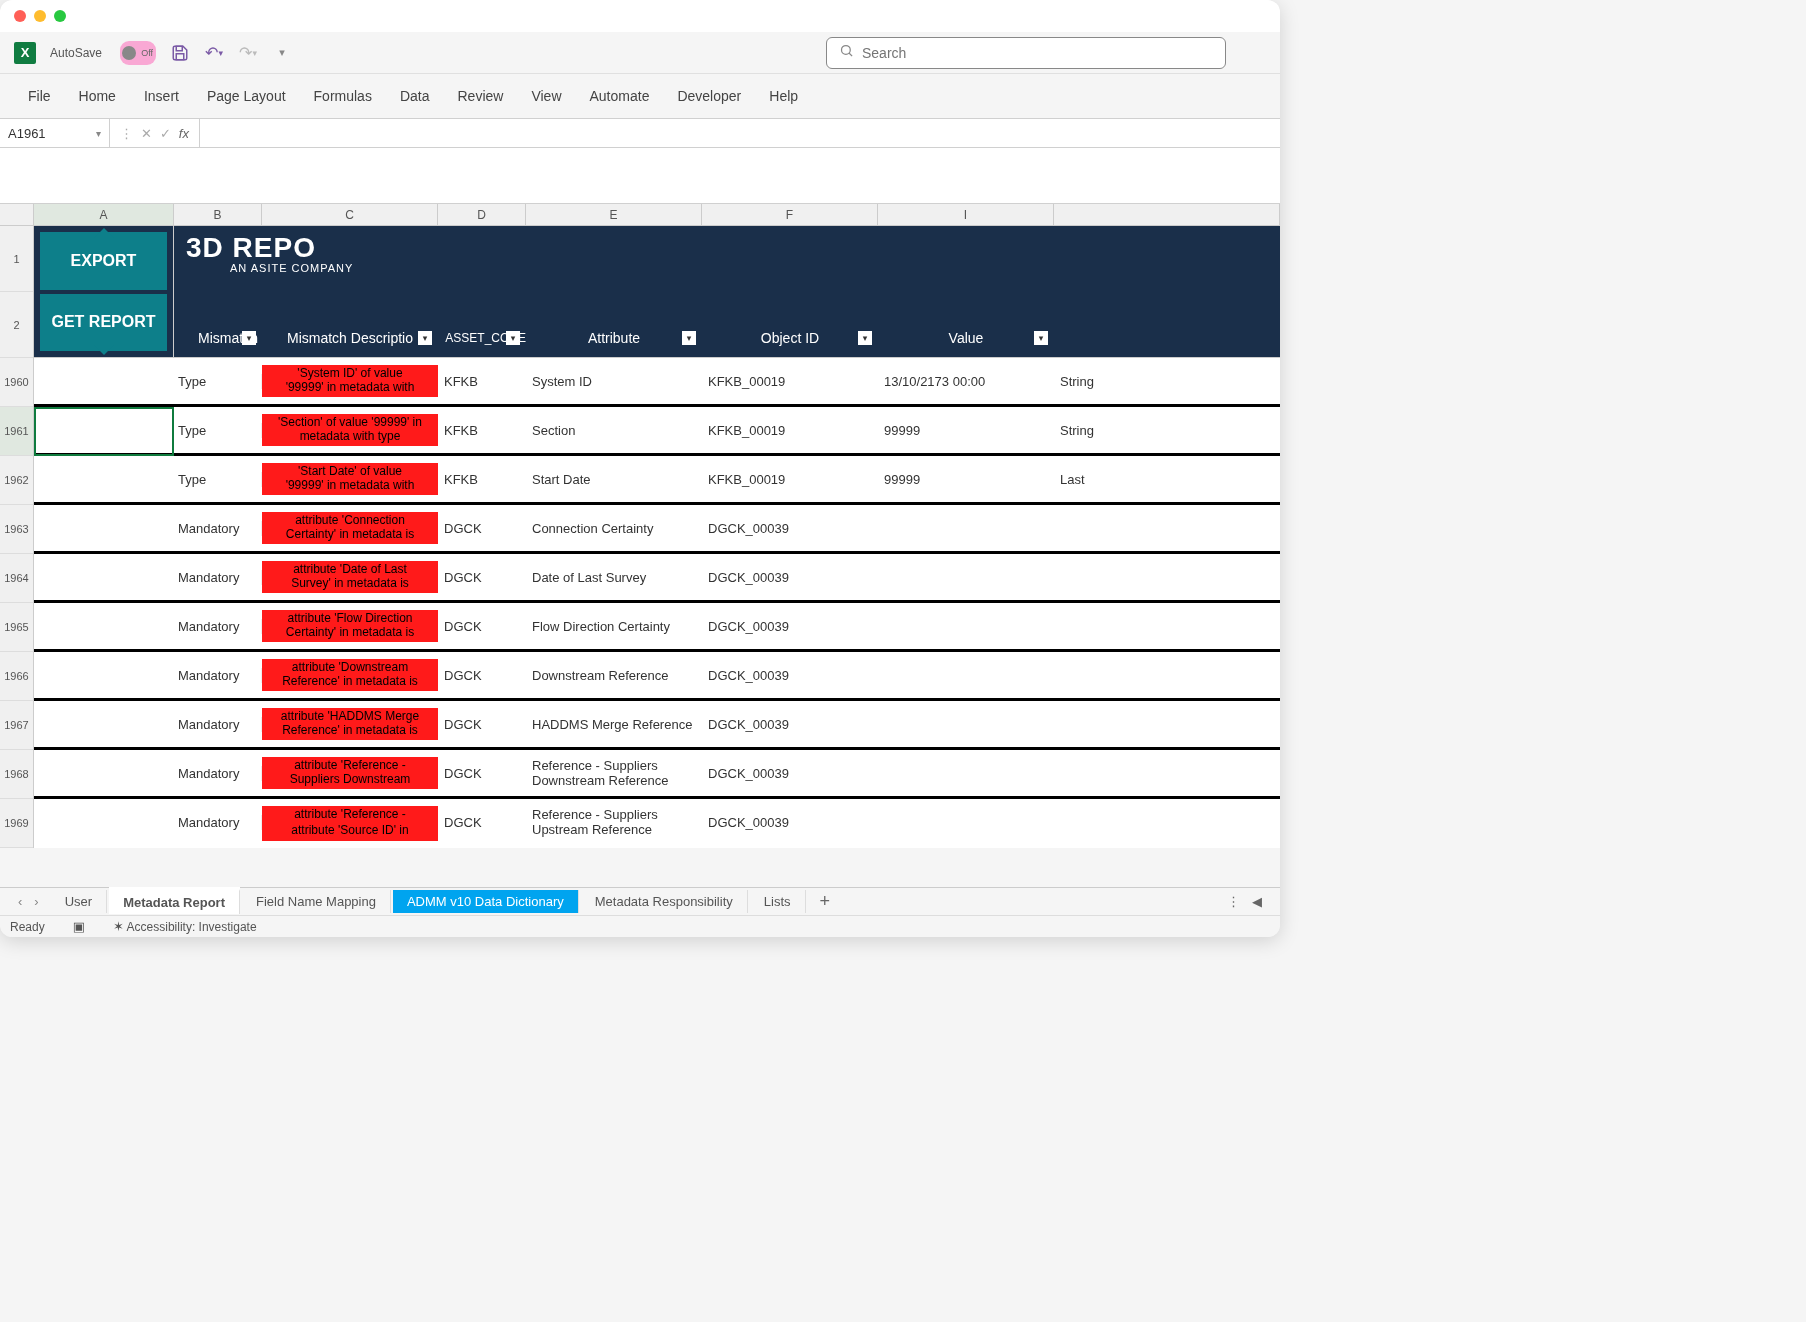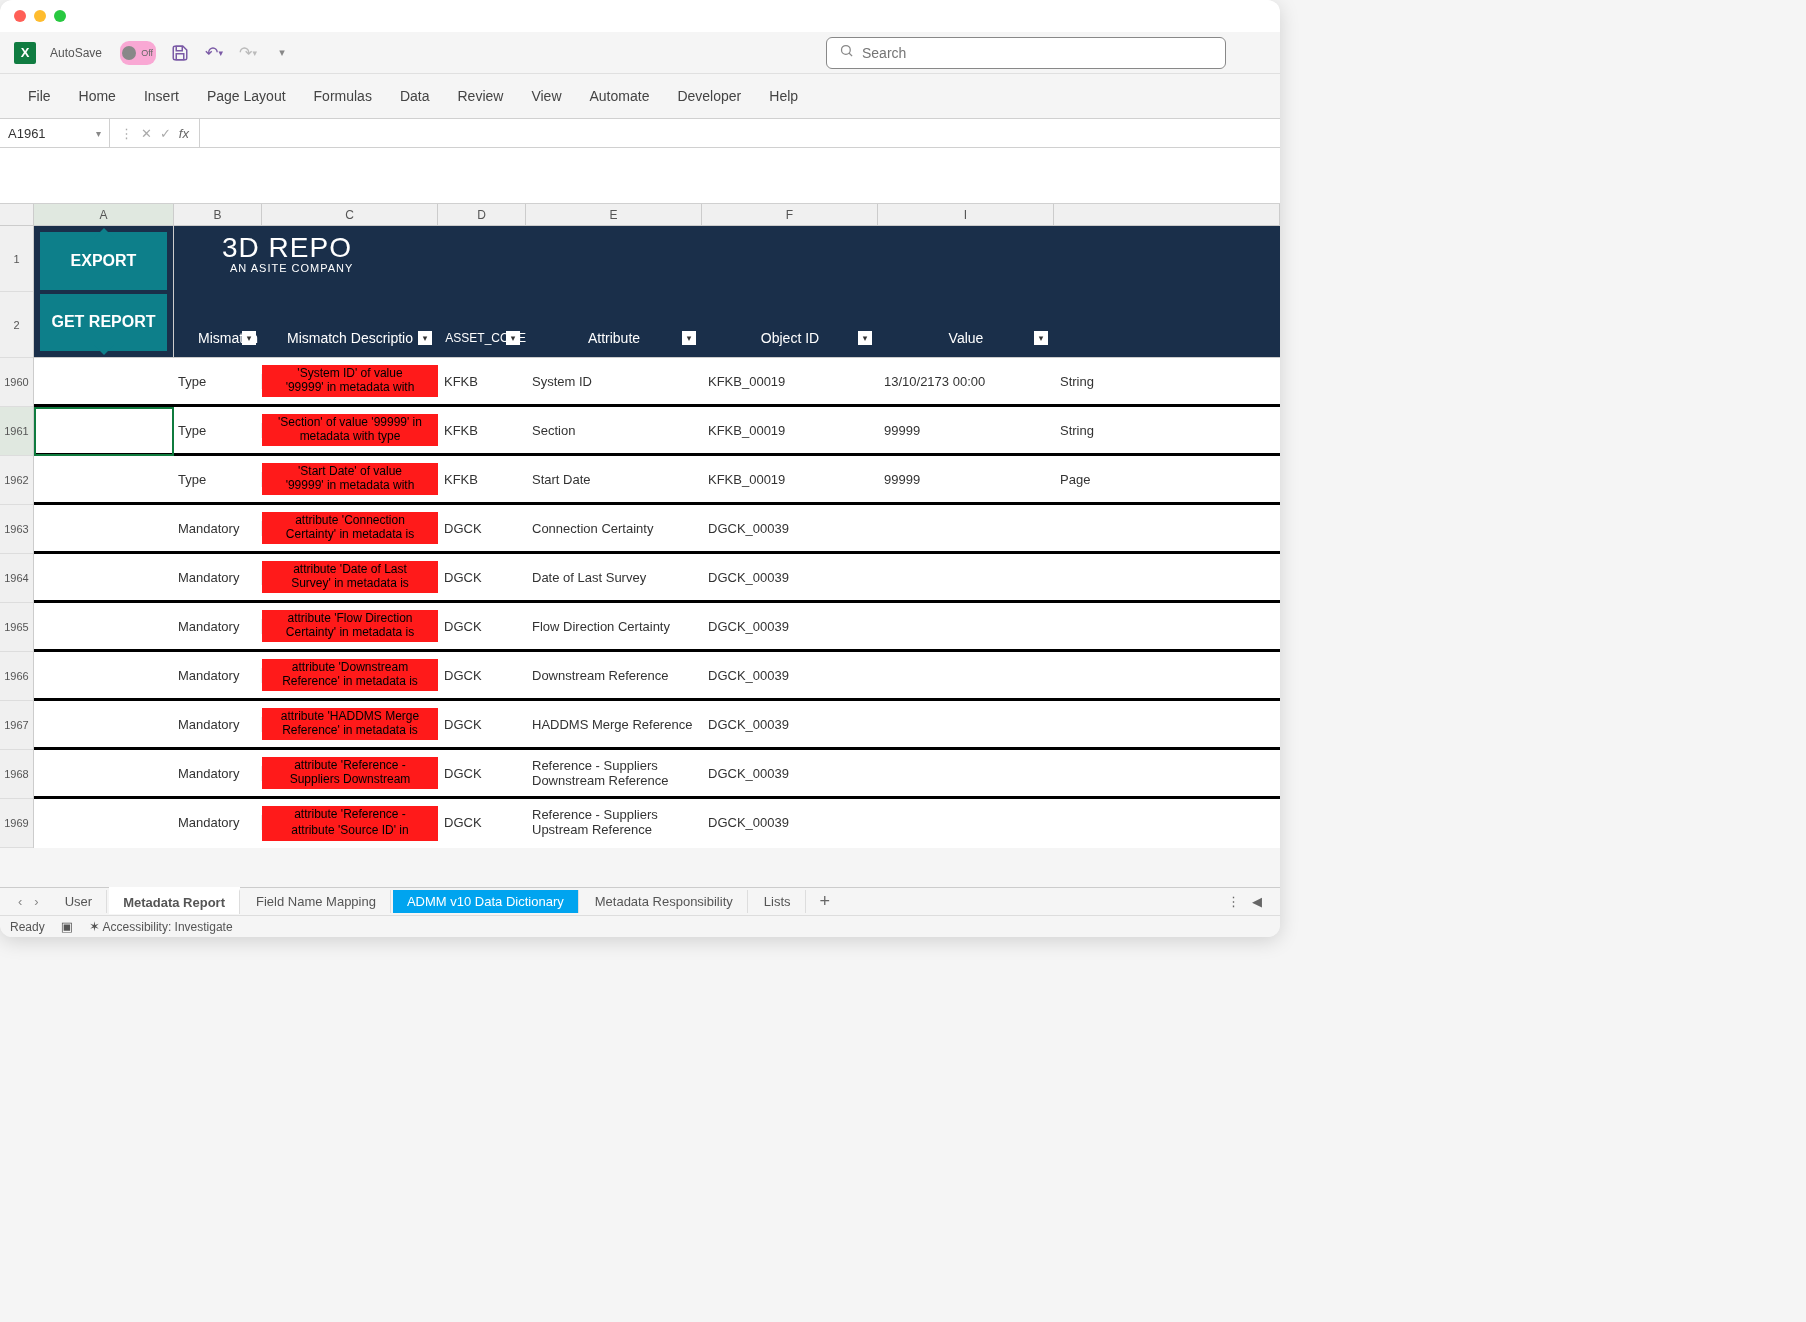--- a/index.html
+++ b/index.html
@@ -61,21 +61,21 @@
 
   .cells { flex: 1; position: relative; }
 
   
   .header-banner { display: flex; height: 132px; }
   .a-buttons { width: 140px; display: flex; flex-direction: column; background: #1a2f4a; padding: 6px; gap: 4px; border-right: 1px solid #ccc; border-bottom: 1px solid #ccc; }
   .a-btn { flex: 1; background: #0d7f8a; color: #fff; display: flex; align-items: center; justify-content: center; font-size: 16px; font-weight: 600; position: relative; cursor: pointer; }
   .a-btn .arrow-up { position: absolute; top: -4px; width: 0; height: 0; border-left: 10px solid transparent; border-right: 10px solid transparent; border-bottom: 10px solid #0d7f8a; }
   .a-btn .arrow-down { position: absolute; bottom: -4px; width: 0; height: 0; border-left: 10px solid transparent; border-right: 10px solid transparent; border-top: 10px solid #0d7f8a; }
   .brand-area { flex: 1; background: #1a2f4a; color: #fff; display: flex; flex-direction: column; justify-content: flex-start; padding: 8px 12px 0 12px; border-bottom: 1px solid #ccc; position: relative; }
-  .brand-title { font-size: 28px; font-weight: 400; letter-spacing: 1px; margin-top: -2px; margin-left: 36px; }
+  .brand-title { font-size: 28px; font-weight: 700; letter-spacing: 1px; margin-top: -2px; }
   .brand-sub { font-size: 11px; letter-spacing: 1px; margin-top: -2px; margin-left: 44px; }
   .table-header-row { position: absolute; bottom: 0; left: 0; right: 0; height: 38px; display: flex; align-items: center; font-size: 14px; color: #fff; }
   .thc { display: flex; align-items: center; justify-content: center; gap: 6px; position: relative; }
   .thc .dd { width: 14px; height: 14px; background: #fff; display: flex; align-items: center; justify-content: center; color: #333; font-size: 9px; position: absolute; right: 6px; }
   .thc-B { width: 88px; justify-content: flex-end; padding-right: 4px;}
   .thc-C { width: 176px; }
   .thc-D { width: 88px; justify-content: flex-end;}
   .thc-E { width: 176px; }
   .thc-F { width: 176px; }
   .thc-I { width: 176px; }
@@ -99,21 +99,21 @@
   
   .sheet-bar { position: absolute; bottom: 22px; left: 0; right: 0; height: 28px; background: #f5f5f5; border-top: 1px solid #ccc; display: flex; align-items: center; font-size: 13px; padding: 0 8px; gap: 2px; }
   .nav-arrows { display: flex; gap: 12px; color: #888; padding: 0 10px; }
   .sheet-tab { padding: 4px 14px; color: #555; cursor: pointer; border-right: 1px solid #ddd; background: #f5f5f5; }
   .sheet-tab.active { background: #fff; font-weight: 600; border-top: 2px solid transparent; box-shadow: 0 -2px 0 #fff; }
   .sheet-tab.blue { background: #00a4ef; color: #fff; }
   .add-sheet { padding: 0 12px; color: #666; font-size: 18px; cursor: pointer; }
   .sheet-bar-right { margin-left: auto; display: flex; align-items: center; gap: 12px; color: #666; padding-right: 10px;}
 
   
-  .status-bar { position: absolute; bottom: 0; left: 0; right: 0; height: 22px; background: #f5f5f5; border-top: 1px solid #ddd; display: flex; align-items: center; font-size: 12px; color: #555; padding: 0 10px; gap: 16px; border-radius: 0 0 12px 12px;}
+  .status-bar { position: absolute; bottom: 0; left: 0; right: 0; height: 22px; background: #f5f5f5; border-top: 1px solid #ddd; display: flex; align-items: center; font-size: 12px; color: #555; padding: 0 10px; gap: 28px; border-radius: 0 0 12px 12px;}
   .status-icon { font-size: 13px; }
 
   .data-area { position: relative; height: 615px; overflow: hidden; }
 </style>
 </head>
 <body>
 
 <div class="window-dots">
   <div class="dot red"></div>
   <div class="dot yellow"></div>
@@ -277,21 +277,21 @@
             <div class="cell-rest">String</div>
           </div>
           <div class="data-row">
             <div class="cell-A"></div>
             <div class="cell-B">Type</div>
             <div class="cell-C">'Start Date' of value '99999' in metadata with</div>
             <div class="cell-D">KFKB</div>
             <div class="cell-E">Start Date</div>
             <div class="cell-F">KFKB_00019</div>
             <div class="cell-I">99999</div>
-            <div class="cell-rest">Page</div>
+            <div class="cell-rest">Last</div>
           </div>
           <div class="data-row">
             <div class="cell-A"></div>
             <div class="cell-B">Mandatory</div>
             <div class="cell-C">attribute 'Connection Certainty' in metadata is</div>
             <div class="cell-D">DGCK</div>
             <div class="cell-E">Connection Certainty</div>
             <div class="cell-F">DGCK_00039</div>
             <div class="cell-I"></div>
             <div class="cell-rest"></div>

